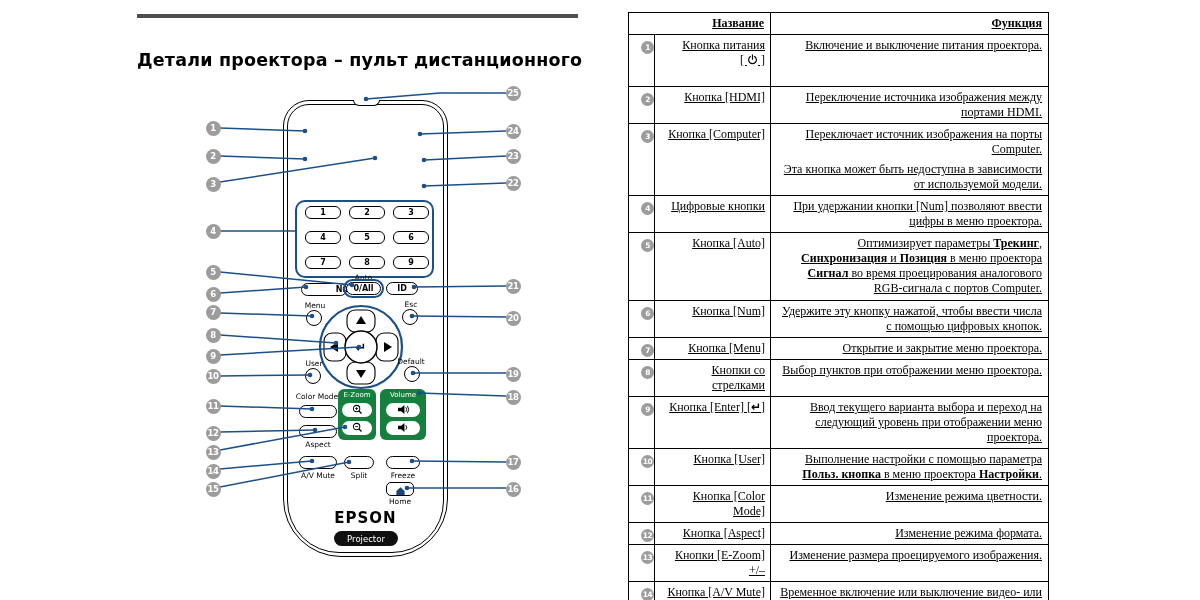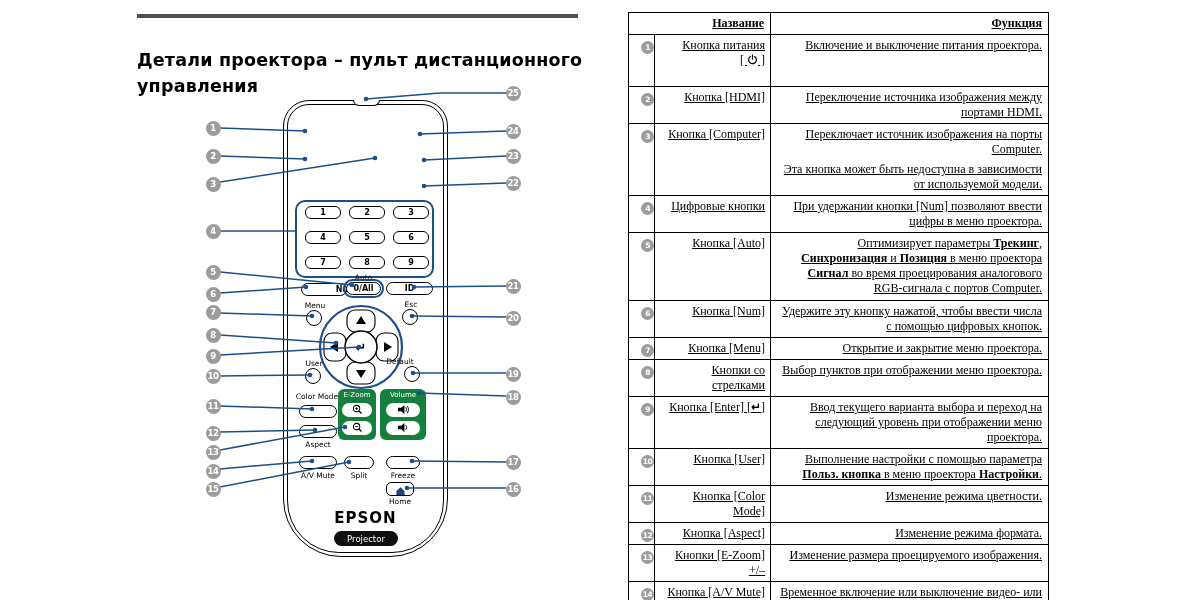--- a/index.html
+++ b/index.html
@@ -74,21 +74,20 @@
   .ico-svg svg { vertical-align:-1px; }
 </style>
 </head>
 <body>
 
 <div class="page">
 
   <div class="rule"></div>
   <div class="title">
     <div>Детали проектора – пульт дистанционного</div>
-    <div>управления</div>
   </div>
 
   <div class="diagram">
 
     <div class="remote">
       <div class="inner"></div>
       <div class="notch"></div>
 
 
       <div class="keypad" id="keypad">
@@ -103,21 +102,21 @@
           <div class="key" style="left: 96px; top: 54px;">9</div>
         </div>
 
       <div class="dlbl" style="left:60px;top:172px;width:39px;">Auto</div>
       <div class="pill" style="left:17px;top:182px;width:34px;height:13px;padding-left:44px;">
           <span>Num</span>
         </div>
       <div class="pill btn-zeroall" style="left:62px;top:181px;width:35px;height:13px;">
           <span>0/All</span>
         </div>
-      <div class="pill" style="left:102px;top:181px;width:47px;height:13px;">
+      <div class="pill" style="left:102px;top:181px;width:32px;height:13px;">
           <span>ID</span>
         </div>
 
       <div class="dlbl" style="left:14px;top:200px;width:34px;">Menu</div>
       <div class="rbtn" style="left:22px;top:209px;"></div>
       <div class="dlbl" style="left:112px;top:199px;width:30px;">Esc</div>
       <div class="rbtn" style="left:118px;top:208px;"></div>
 
       <svg style="position:absolute;left:34px;top:203px;" width="86" height="86" viewBox="0 0 86 86">
         <circle cx="43" cy="43" r="41" fill="#fff" stroke="#1b4f8a" stroke-width="2.2"></circle>
@@ -128,21 +127,21 @@
         <polygon points="38,20 48,20 43,12" fill="#000"></polygon>
         <polygon points="38,66 48,66 43,74" fill="#000"></polygon>
         <polygon points="20,38 20,48 12,43" fill="#000"></polygon>
         <polygon points="66,38 66,48 74,43" fill="#000"></polygon>
         <circle cx="43" cy="43" r="16" fill="#fff" stroke="#000" stroke-width="1.5"></circle>
         <text x="43" y="48" text-anchor="middle" font-family="DejaVu Sans" font-size="13" font-weight="bold">↵</text>
       </svg>
 
       <div class="dlbl" style="left:14px;top:258px;width:32px;">User</div>
       <div class="rbtn" style="left:21px;top:267px;"></div>
-      <div class="dlbl" style="left:96px;top:256px;width:40px;">Default</div>
+      <div class="dlbl" style="left:107px;top:256px;width:40px;">Default</div>
       <div class="rbtn" style="left:120px;top:265px;"></div>
 
       <div class="dlbl" style="left:8px;top:291px;width:50px;">Color Mode</div>
       <div class="pill" style="left:15px;top:304px;width:38px;height:13px;"></div>
       <div class="pill" style="left:15px;top:324px;width:38px;height:13px;"></div>
       <div class="dlbl" style="left:12px;top:339px;width:44px;">Aspect</div>
 
       <div class="blk" style="left:54px;top:288px;width:38px;height:51px;">
         <div class="blk-hd">E-Zoom</div>
         <div class="pill" style="left:4px;top:14px;width:30px;height:14px;">

